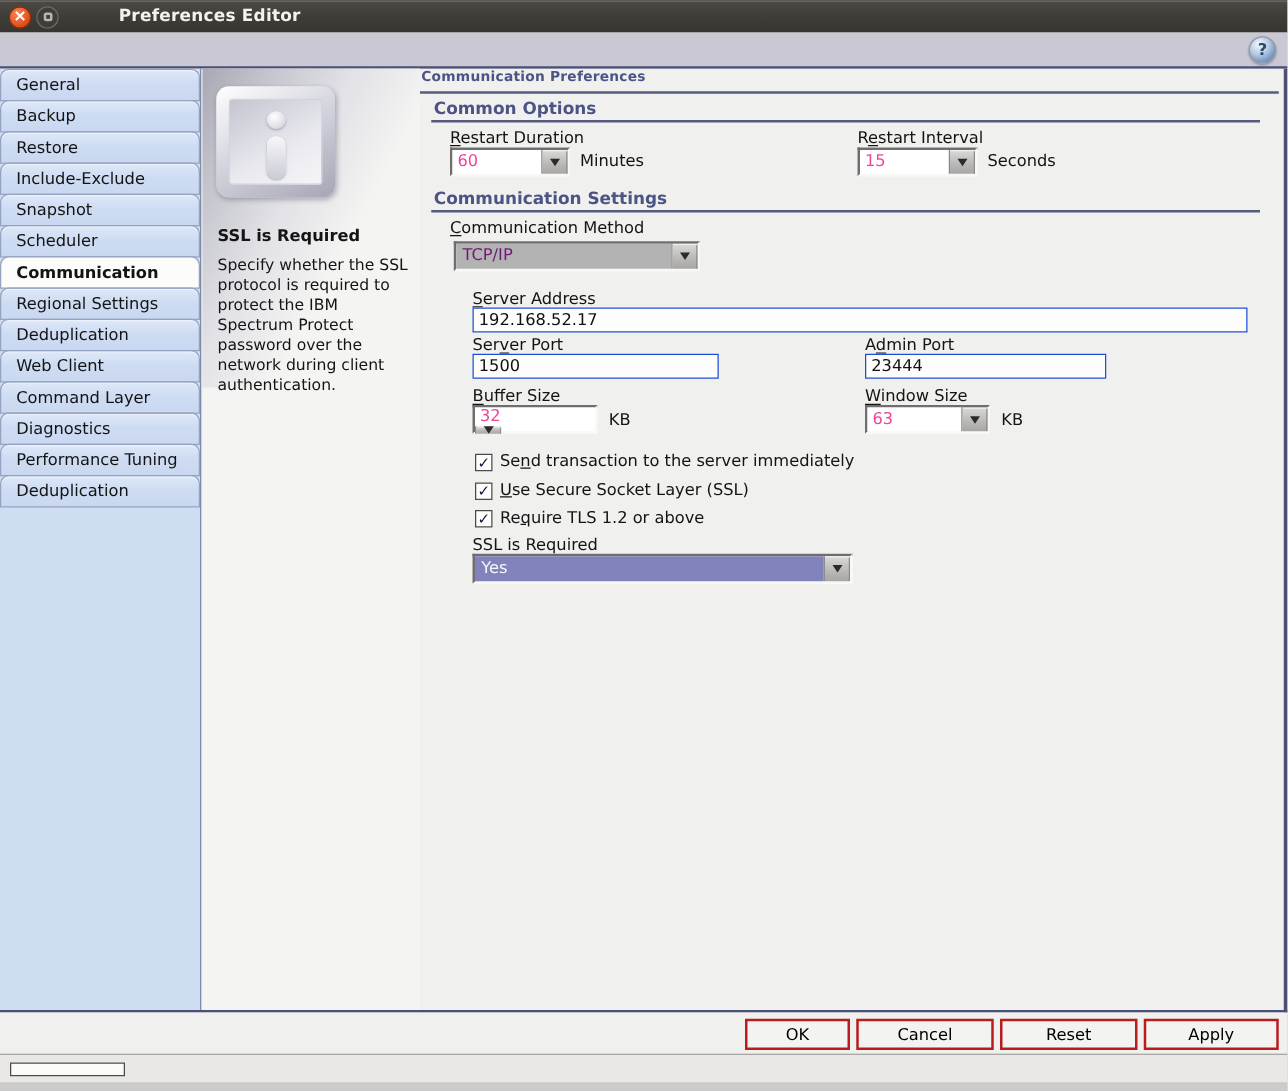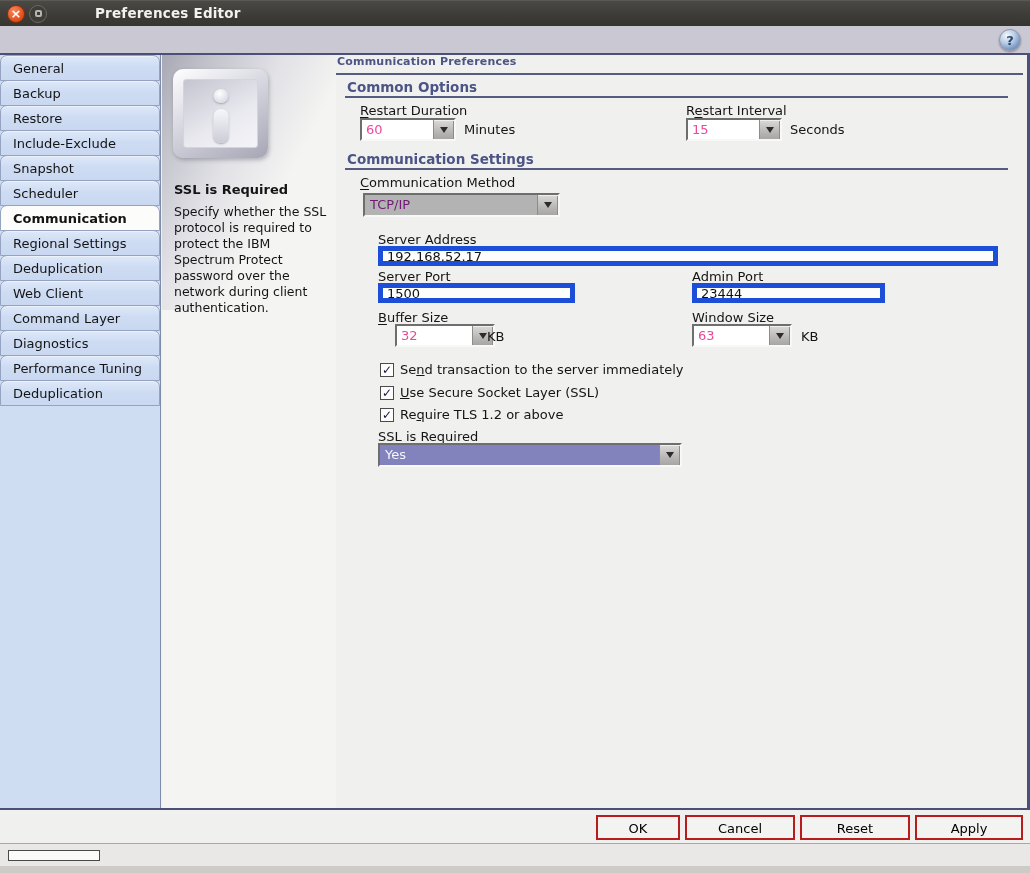--- a/index.html
+++ b/index.html
@@ -63,21 +63,21 @@
   
   .mainpanel { position:absolute; left:336px; top:0; width:691px; height:100%; }
   .pg-title { position:absolute; left:1px; top:0px; color:#4c5486; font-weight:bold; font-size:11px; letter-spacing:.2px; }
   .rule { position:absolute; height:2px; background:#565b80; }
   .rule-title { left:0; top:18px; width:687px; }
   .sec-head { position:absolute; color:#4c5486; font-weight:bold; font-size:13.5px; }
   .lbl { position:absolute; font-size:13px; white-space:nowrap; }
   .lbl u { text-underline-offset:2px; }
   .unit { position:absolute; font-size:13px; }
 
-  .txt { position:absolute; height:20px; border:5px solid #1d4ed8; background:#fdfdfc;
+  .txt { position:absolute; height:20px; border:1px solid #1d4ed8; background:#fdfdfc;
     font-family:inherit; font-size:13px; padding:0 4px; color:#111; }
 
   .combo { position:absolute; display:flex; height:23px;
     border:2px solid; border-color:#6e6e6e #f8f8f6 #f8f8f6 #6e6e6e; background:#fff; }
   .combo .cfield { flex:1; border:0; outline:0; font-family:inherit; font-size:13px; padding:0 4px;
     background:#fff; color:#ec4899; min-width:0; }
   .combo .cfield-static { flex:1; font-size:13px; padding:0 5px; line-height:19px;
     overflow:hidden; white-space:nowrap; }
   .gray-field { background:#b3b3b3; color:#701a75; }
   .sel-field { background:#8282bc; color:#f6f6fb; }
@@ -192,21 +192,21 @@
       <div class="lbl" style="left:42px; top:177px;"><u>S</u>erver Address</div>
       <input class="txt" style="left: 42px; top: 191px; width: 620px;" value="192.168.52.17">
 
       <div class="lbl" style="left:42px; top:214px;">Ser<u>v</u>er Port</div>
       <input class="txt" style="left: 42px; top: 228px; width: 197px;" value="1500">
 
       <div class="lbl" style="left:356px; top:214px;">A<u>d</u>min Port</div>
       <input class="txt" style="left: 356px; top: 228px; width: 193px;" value="23444">
 
       <div class="lbl" style="left:42px; top:255px;"><u>B</u>uffer Size</div>
-      <div class="combo" style="left:59px; top:269px; width:100px;">
+      <div class="combo" style="left:42px; top:269px; width:100px;flex-direction:column;">
         <input class="cfield" value="32" style="">
         <div class="cbtn">
             <span class="arrow"></span>
           </div>
       </div>
       <div class="unit" style="left:151px; top:274px;">KB</div>
 
       <div class="lbl" style="left:356px; top:255px;"><u>W</u>indow Size</div>
       <div class="combo" style="left:356px; top:269px; width:100px;">
         <input class="cfield" value="63" style="">

